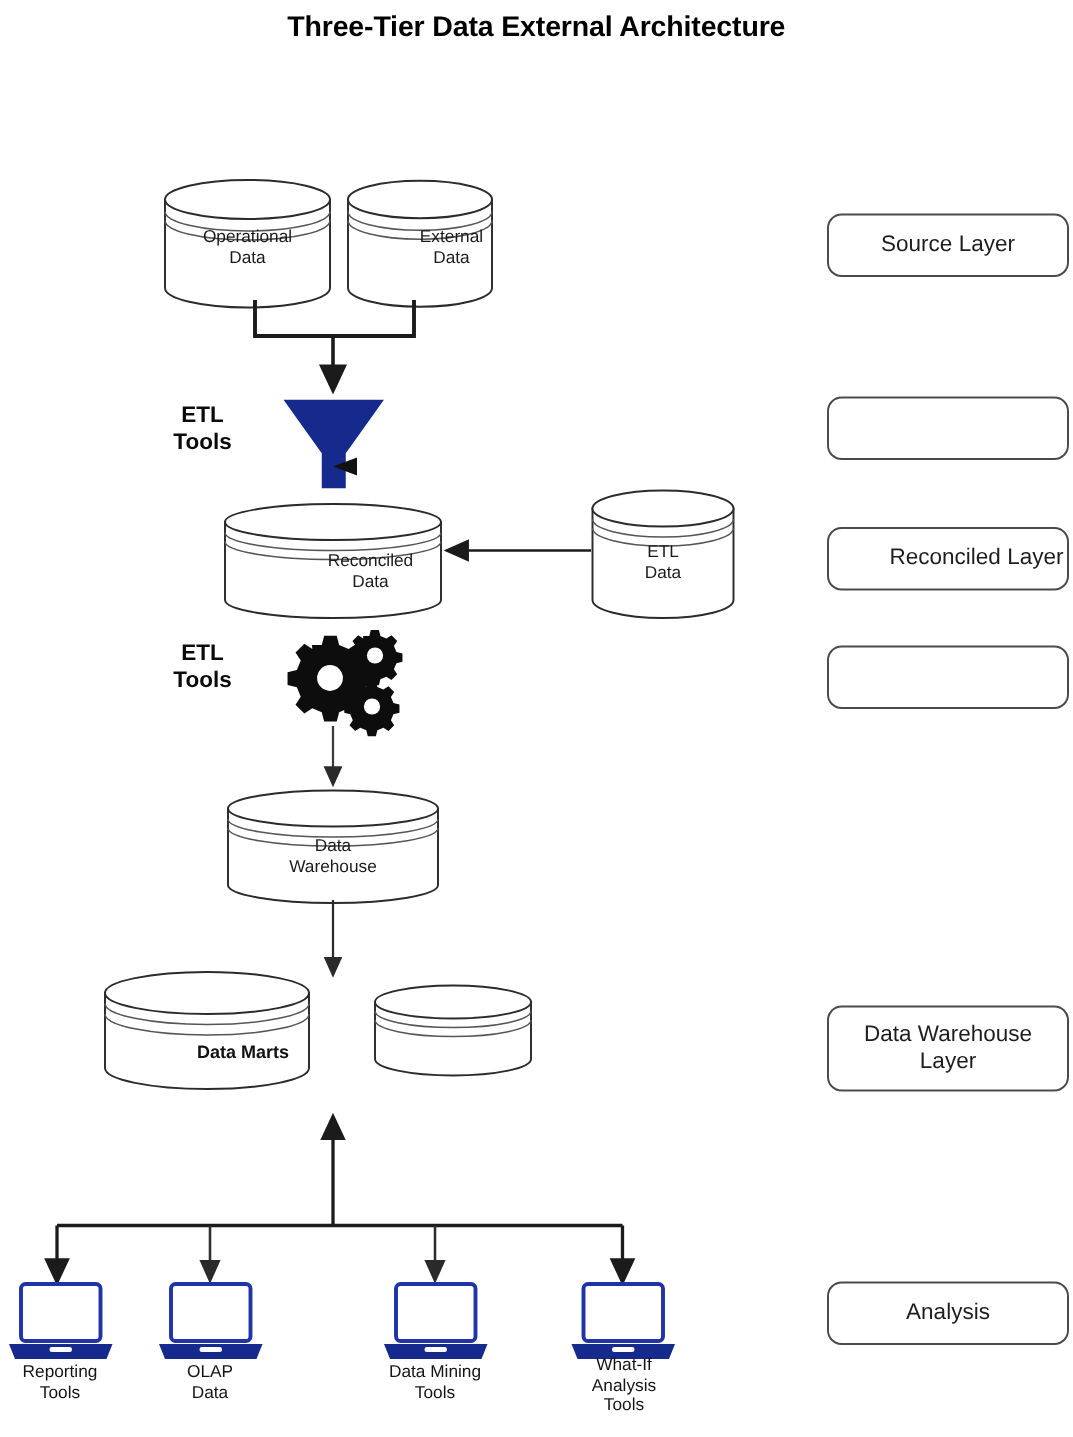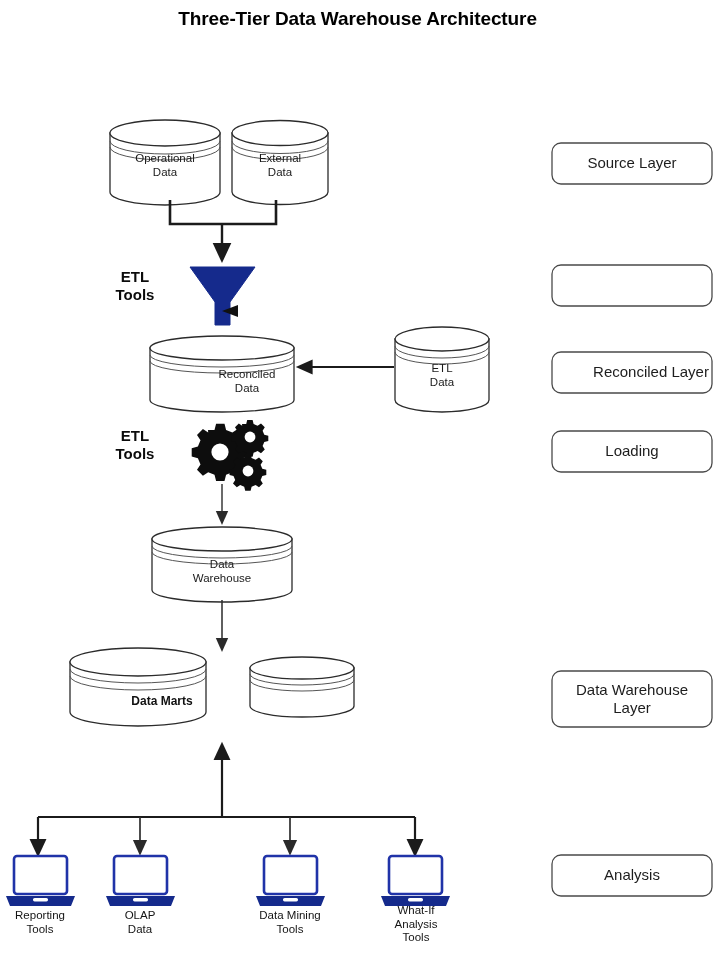--- a/index.html
+++ b/index.html
@@ -199,25 +199,25 @@
     </g>
 
     <rect x="552" y="143" width="160" height="41" rx="9" fill="#ffffff" stroke="#4a4a4a" stroke-width="1.3"></rect>
     <rect x="552" y="265" width="160" height="41" rx="9" fill="#ffffff" stroke="#4a4a4a" stroke-width="1.3"></rect>
     <rect x="552" y="352" width="160" height="41" rx="9" fill="#ffffff" stroke="#4a4a4a" stroke-width="1.3"></rect>
     <rect x="552" y="431" width="160" height="41" rx="9" fill="#ffffff" stroke="#4a4a4a" stroke-width="1.3"></rect>
     <rect x="552" y="671" width="160" height="56" rx="9" fill="#ffffff" stroke="#4a4a4a" stroke-width="1.3"></rect>
     <rect x="552" y="855" width="160" height="41" rx="9" fill="#ffffff" stroke="#4a4a4a" stroke-width="1.3"></rect>
   </svg>
 
-  <div class="txt page-title" style="left:0; top:8px; width:715px;">Three-Tier Data Warehouse Architecture</div>
+  <div class="txt page-title" style="left:0; top:8px; width:715px;">Three-Tier Data External Architecture</div>
 
   <div class="txt cyl-label" style="left:110px; top:152px; width:110px;">Operational
 Data</div>
-  <div class="txt cyl-label" style="left:232px; top:152px; width:96px;">External
+  <div class="txt cyl-label" style="left:232px; top:152px; width:96px;padding-left:21px;">External
 Data</div>
 
   <div class="txt etl-label" style="left:85px; top:268px; width:100px;">ETL
 Tools</div>
 
   <div class="txt cyl-label" style="left:150px; top:368px; width:144px;margin-left:25px;">Reconciled
 Data</div>
   <div class="txt cyl-label" style="left:395px; top:362px; width:94px;">ETL
 Data</div>
 
@@ -234,18 +234,17 @@
   <div class="txt tool-label" style="left:100px; top:909px; width:80px;">OLAP
 Data</div>
   <div class="txt tool-label" style="left:240px; top:909px; width:100px;">Data Mining
 Tools</div>
   <div class="txt tool-label" style="left:375px; top:904px; width:82px;">What-If
 Analysis
 Tools</div>
 
   <div class="txt layer-label" style="left:552px; top:154px; width:160px;">Source Layer</div>
   <div class="txt layer-label" style="left:552px; top:363px; width:160px;padding-left:19px;">Reconciled Layer</div>
-  <div class="txt layer-label" style="left:552px; top:442px; width:160px;">Loading</div>
   <div class="txt layer-label" style="left:552px; top:681px; width:160px;">Data Warehouse
 Layer</div>
   <div class="txt layer-label" style="left:552px; top:866px; width:160px;">Analysis</div>
 
 </div>
 
 </body></html>

